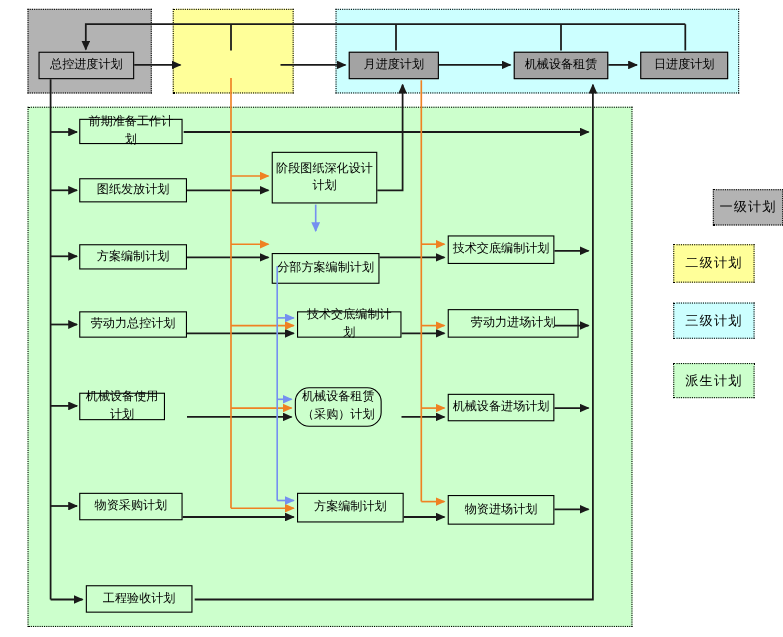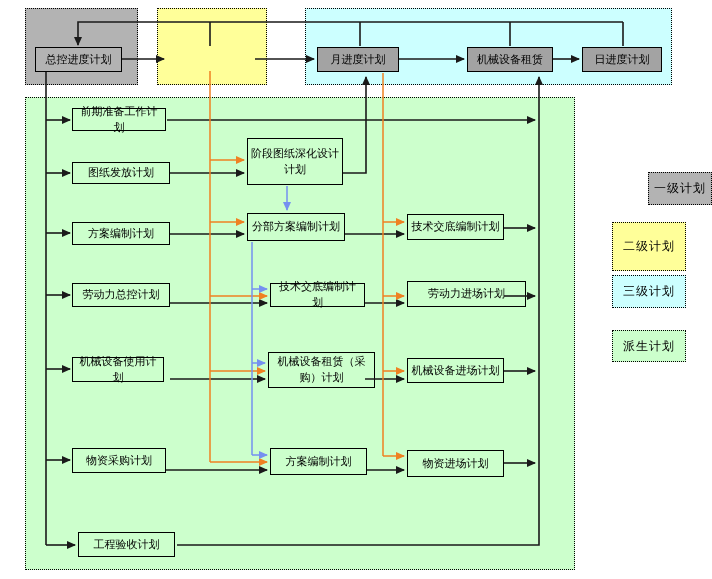--- a/index.html
+++ b/index.html
@@ -110,33 +110,33 @@
 
   <div class="node fill-gray" style="left:35px;top:47px;width:87px;height:25px;">总控进度计划</div>
   <div class="node fill-cyan" style="left:317px;top:47px;width:82px;height:25px;">月进度计划</div>
   <div class="node fill-cyan" style="left:467px;top:47px;width:86px;height:25px;">机械设备租赁</div>
   <div class="node fill-cyan" style="left:582px;top:47px;width:80px;height:25px;">日进度计划</div>
 
   <div class="node fill-green" style="left:72px;top:108px;width:94px;height:23px;">前期准备工作计划</div>
   <div class="node fill-green" style="left:72px;top:162px;width:98px;height:22px;">图纸发放计划</div>
   <div class="node fill-green" style="left:72px;top:222px;width:98px;height:23px;">方案编制计划</div>
   <div class="node fill-green" style="left:72px;top:283px;width:98px;height:24px;">劳动力总控计划</div>
-  <div class="node fill-green" style="left:72px;top:357px;width:92px;height:25px;">机械设备使用计划</div>
+  <div class="node fill-green" style="left:72px;top:357px;width:78px;height:25px;">机械设备使用计划</div>
   <div class="node fill-green" style="left:72px;top:448px;width:94px;height:25px;">物资采购计划</div>
   <div class="node fill-green" style="left:78px;top:532px;width:97px;height:25px;">工程验收计划</div>
 
   <div class="node fill-green" style="left:247px;top:138px;width:96px;height:47px;">阶段图纸深化设计计划</div>
-  <div class="node fill-green" style="left:247px;top:213px;width:98px;height:28px;">分部方案编制计划</div>
+  <div class="node fill-green" style="left:247px;top:230px;width:98px;height:28px;">分部方案编制计划</div>
   <div class="node fill-green" style="left:270px;top:283px;width:95px;height:24px;">技术交底编制计划</div>
-  <div class="node fill-green" style="left:268px;top:352px;width:107px;height:36px;">机械设备租赁（采购）计划</div>
+  <div class="node fill-green" style="left:268px;top:352px;width:79px;height:36px;border-radius:13px;">机械设备租赁（采购）计划</div>
   <div class="node fill-green" style="left:270px;top:448px;width:97px;height:27px;">方案编制计划</div>
 
   <div class="node fill-green" style="left:407px;top:214px;width:97px;height:26px;">技术交底编制计划</div>
   <div class="node fill-green" style="left:407px;top:281px;width:119px;height:26px;">劳动力进场计划</div>
   <div class="node fill-green" style="left:407px;top:358px;width:97px;height:25px;">机械设备进场计划</div>
   <div class="node fill-green" style="left:407px;top:450px;width:97px;height:27px;">物资进场计划</div>
 
   <div class="legend-box fill-gray" style="left: 612px; top: 172px; width: 64px; height: 33px; background: rgb(179, 179, 179); margin-left: 36px;">一级计划</div>
-  <div class="legend-box fill-yellow" style="left: 612px; top: 222px; width: 74px; height: 49px; background: rgb(255, 255, 153);">二级计划</div>
+  <div class="legend-box fill-yellow" style="left: 612px; top: 222px; width: 74px; height: 35px; background: rgb(255, 255, 153);">二级计划</div>
   <div class="legend-box fill-cyan" style="left: 612px; top: 275px; width: 74px; height: 33px; background: rgb(204, 255, 255);">三级计划</div>
   <div class="legend-box fill-green" style="left: 612px; top: 330px; width: 74px; height: 32px; background: rgb(204, 255, 204);">派生计划</div>
 
 </div>
 
 </body></html>

